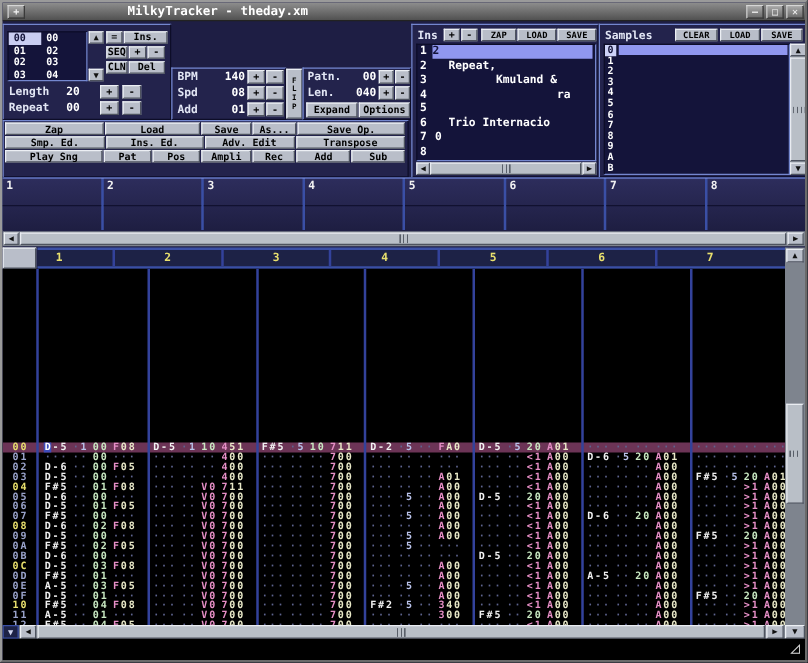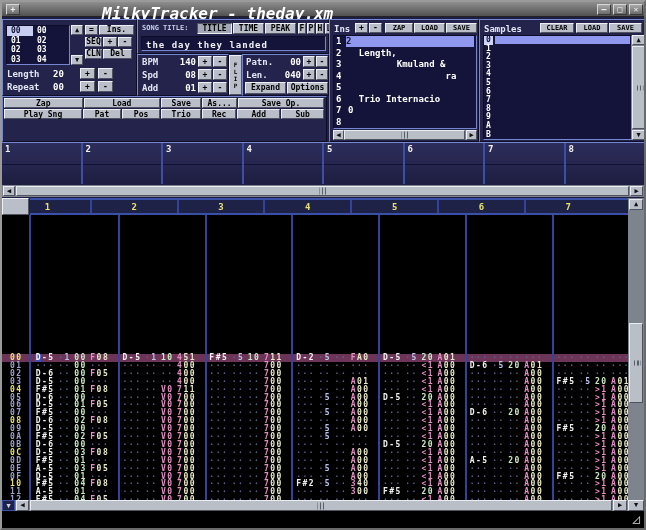--- a/index.html
+++ b/index.html
@@ -4,21 +4,21 @@
 <style>
   html,body{margin:0;padding:0;background:#444;}
   *{box-sizing:border-box;}
   #window{position:relative;width:646px;height:530px;background:#1e1e44;
     border-left:2px solid #9a9a9a;border-top:2px solid #9a9a9a;
     border-right:2px solid #6a6a6a;border-bottom:2px solid #6a6a6a;
     font-family:"DejaVu Sans Mono",monospace;overflow:hidden;}
   
   #titlebar{position:absolute;left:0;top:0;width:642px;height:15px;
     background:linear-gradient(#8e8e8e,#515151);border-bottom:1px solid #222;}
-  #titlebar .ttl{position:absolute;left:100px;top:2px;color:#fff;font-weight:bold;font-size:16px;letter-spacing:0px;font-style:italic;}
+  #titlebar .ttl{position:absolute;left:100px;top:2px;color:#fff;font-weight:bold;font-size:10px;letter-spacing:0px;}
   .tb-box{position:absolute;top:2px;width:14px;height:11px;background:linear-gradient(#a8a8a8,#6b6b6b);
     border:1px solid;border-color:#d6d6d6 #3a3a3a #3a3a3a #d6d6d6;color:#f2f2f2;
     font-size:8px;line-height:9px;text-align:center;font-weight:bold;}
   
   .panel{position:absolute;background:#23234c;border:1px solid;border-color:#7487cf #0d0d28 #0d0d28 #7487cf;}
   .well{position:absolute;background:#14143a;border:1px solid;border-color:#0d0d28 #7487cf #7487cf #0d0d28;}
   .btn{position:absolute;background:#b9bec9;border:1px solid;border-color:#eceff4 #4e535f #4e535f #eceff4;
     color:#000;font-weight:bold;font-size:8px;line-height:8px;text-align:center;
     font-family:"DejaVu Sans Mono",monospace;padding:0;display:flex;align-items:center;justify-content:center;}
   .btn.pressed{border-color:#4e535f #eceff4 #eceff4 #4e535f;background:#a2a8b4;}
@@ -128,33 +128,20 @@
     <span class="lbl" style="left:4px;top:49px;">Length</span>
     <span class="val" style="left:50px;top:49px;">20</span>
     <div class="btn" style="left:77px;top:48px;width:15px;height:11px;">+</div>
     <div class="btn" style="left:95px;top:48px;width:15px;height:11px;">-</div>
     <span class="lbl" style="left:4px;top:62px;">Repeat</span>
     <span class="val" style="left:50px;top:62px;">00</span>
     <div class="btn" style="left:77px;top:61px;width:15px;height:11px;">+</div>
     <div class="btn" style="left:95px;top:61px;width:15px;height:11px;">-</div>
   </div>
 
-  <div class="panel" style="left:135px;top:17px;width:192px;height:35px;">
-    <span class="lbl" style="left:4px;top:4px;font-size:7px;color:#c7cde6;">SONG TITLE:</span>
-    <div class="btn pressed" style="left:59px;top:3px;width:35px;height:11px;">TITLE</div>
-    <div class="btn" style="left:95px;top:3px;width:31px;height:11px;">TIME</div>
-    <div class="btn" style="left:127px;top:3px;width:31px;height:11px;">PEAK</div>
-    <div class="btn" style="left:160px;top:3px;width:8px;height:11px;">F</div>
-    <div class="btn" style="left:169px;top:3px;width:8px;height:11px;">P</div>
-    <div class="btn" style="left:178px;top:3px;width:8px;height:11px;">H</div>
-    <div class="btn" style="left:187px;top:3px;width:8px;height:11px;">L</div>
-    <div class="well" style="left:3px;top:16px;width:185px;height:15px;">
-      <span style="position:absolute;left:4px;top:3px;color:#f0f0f6;font-size:9px;font-weight:bold;letter-spacing:1px;">the day they landed</span>
-    </div>
-  </div>
 
   <div class="panel" style="left:135px;top:52px;width:92px;height:42px;">
     <span class="lbl" style="left:4px;top:2px;">BPM</span>
     <span class="val" style="left:30px;top:2px;width:28px;text-align:right;">140</span>
     <div class="btn" style="left:60px;top:1px;width:14px;height:11px;">+</div>
     <div class="btn" style="left:75px;top:1px;width:14px;height:11px;">-</div>
     <span class="lbl" style="left:4px;top:15px;">Spd</span>
     <span class="val" style="left:30px;top:15px;width:28px;text-align:right;">08</span>
     <div class="btn" style="left:60px;top:14px;width:14px;height:11px;">+</div>
     <div class="btn" style="left:75px;top:14px;width:14px;height:11px;">-</div>
@@ -186,40 +173,46 @@
 
   <div id="main-buttons">
       <div class="btnrow">
         <button class="fbtn" style="flex-grow: 80; flex-basis: 0px;">Zap</button>
         <button class="fbtn" style="flex-grow: 78; flex-basis: 0px;">Load</button>
         <button class="fbtn" style="flex-grow: 40; flex-basis: 0px;">Save</button>
         <button class="fbtn" style="flex-grow: 34; flex-basis: 0px;">As...</button>
         <button class="fbtn" style="flex-grow: 88; flex-basis: 0px;">Save Op.</button>
       </div>
       <div class="btnrow">
+        <button class="fbtn" style="flex-grow: 80; flex-basis: 0px;">Smp. Ed.</button>
+        <button class="fbtn" style="flex-grow: 78; flex-basis: 0px;">Ins. Ed.</button>
+        <button class="fbtn" style="flex-grow: 72; flex-basis: 0px;">Adv. Edit</button>
+        <button class="fbtn" style="flex-grow: 88; flex-basis: 0px;">Transpose</button>
+      </div>
+      <div class="btnrow">
         <button class="fbtn" style="flex-grow: 80; flex-basis: 0px;">Play Sng</button>
         <button class="fbtn" style="flex-grow: 38; flex-basis: 0px;">Pat</button>
         <button class="fbtn" style="flex-grow: 38; flex-basis: 0px;">Pos</button>
-        <button class="fbtn" style="flex-grow: 40; flex-basis: 0px;">Trio</button>
+        <button class="fbtn" style="flex-grow: 40; flex-basis: 0px;">Ampli</button>
         <button class="fbtn" style="flex-grow: 34; flex-basis: 0px;">Rec</button>
         <button class="fbtn" style="flex-grow: 43; flex-basis: 0px;">Add</button>
         <button class="fbtn" style="flex-grow: 43; flex-basis: 0px;">Sub</button>
       </div>
     </div>
 
   <div class="panel" style="left:327px;top:17px;width:150px;height:123px;">
     <span class="lbl" style="left:4px;top:4px;">Ins</span>
     <div class="btn" style="left:25px;top:3px;width:13px;height:10px;">+</div>
     <div class="btn" style="left:39px;top:3px;width:13px;height:10px;">-</div>
     <div class="btn" style="left:55px;top:3px;width:28px;height:10px;font-size:7px;">ZAP</div>
     <div class="btn" style="left:84px;top:3px;width:31px;height:10px;font-size:7px;">LOAD</div>
     <div class="btn" style="left:116px;top:3px;width:31px;height:10px;font-size:7px;">SAVE</div>
     <div class="well" style="left:3px;top:15px;width:144px;height:94px;overflow:hidden;" id="ins-list">
         <div class="ins-row sel"><span class="ins-num">1</span><span class="ins-name">2</span></div>
-        <div class="ins-row"><span class="ins-num">2</span><span class="ins-name">  Length,</span></div>
+        <div class="ins-row"><span class="ins-num">2</span><span class="ins-name">  Repeat,</span></div>
         <div class="ins-row"><span class="ins-num">3</span><span class="ins-name">         Kmuland &amp;</span></div>
         <div class="ins-row"><span class="ins-num">4</span><span class="ins-name">                  ra</span></div>
         <div class="ins-row"><span class="ins-num">5</span><span class="ins-name"></span></div>
         <div class="ins-row"><span class="ins-num">6</span><span class="ins-name">  Trio Internacio</span></div>
         <div class="ins-row"><span class="ins-num">7</span><span class="ins-name">0</span></div>
         <div class="ins-row"><span class="ins-num">8</span><span class="ins-name"></span></div>
       </div>
 
     <div class="sb-track" style="left:3px;top:110px;width:144px;height:10px;">
       <div class="btn" style="left:0;top:0;width:11px;height:10px;">

